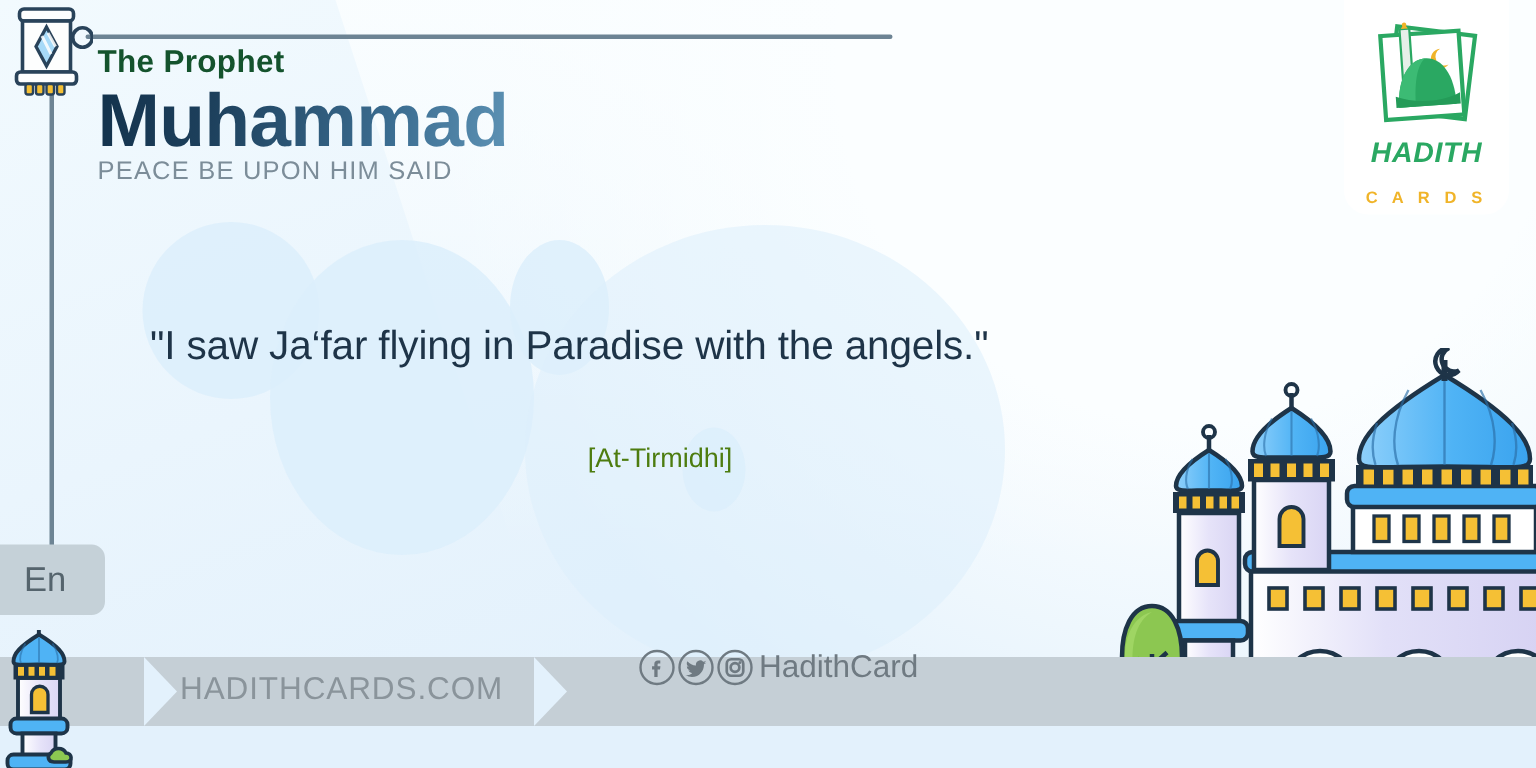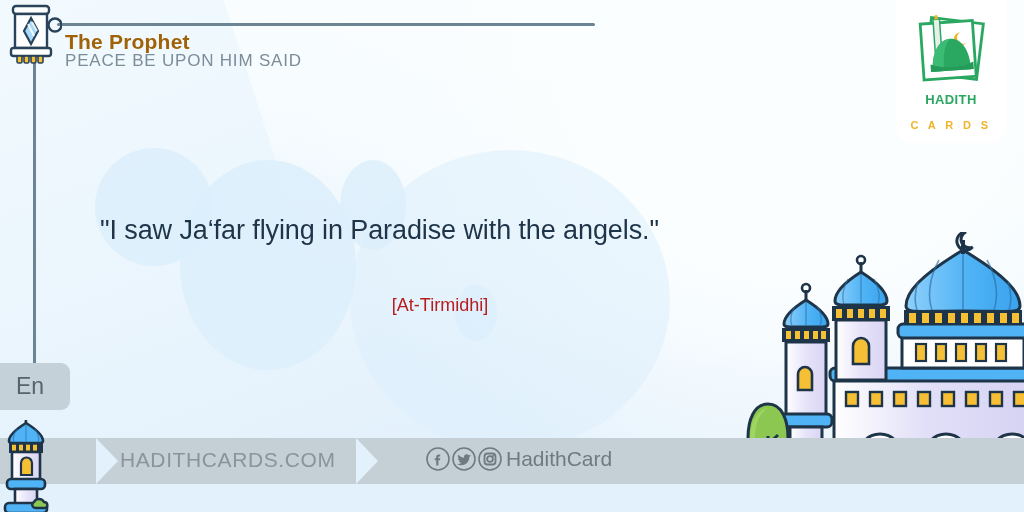--- a/index.html
+++ b/index.html
@@ -48,21 +48,21 @@
   .rail-v {
     position: absolute; left: 33px; top: 62px;
     width: 3px; height: 310px;
     background: #6d8494; border-radius: 2px;
   }
   .lantern { position: absolute; left: 6px; top: 4px; width: 56px; height: 62px; }
 
   
   .header { position: absolute; left: 65px; top: 30px; }
   .t-prophet {
-    font-size: 21px; font-weight: bold; color: #a16207;
+    font-size: 21px; font-weight: bold; color: #14532d;
     letter-spacing: .2px; line-height: 1.1;
   }
   .t-muhammad {
     font-size: 50px; font-weight: bold; line-height: 1.02;
     letter-spacing: -.5px; margin-top: 2px;
     background: linear-gradient(100deg, #13324c 0%, #1d405c 28%, #3c6e92 72%, #5e93b5 100%);
     -webkit-background-clip: text; background-clip: text;
     -webkit-text-fill-color: transparent; color: #1d405c;
   }
   .t-pbuh {
@@ -73,34 +73,34 @@
   
   .logo {
     position: absolute; right: 18px; top: 0;
     width: 110px; height: 143px;
     background: #ffffff;
     border-bottom-left-radius: 16px; border-bottom-right-radius: 16px;
     display: flex; flex-direction: column;
     align-items: center; justify-content: flex-start;
     padding-top: 12px;
   }
-  .logo-txt1 { font-size: 13px; font-weight: bold; color: #2aa862; letter-spacing: .4px; margin-top: 4px; }
+  .logo-txt1 { font-size: 19px; font-weight: bold; color: #2aa862; letter-spacing: .4px; margin-top: 4px; font-style: italic; }
   .logo-txt2 { font-size: 11px; font-weight: bold; color: #f0b429; letter-spacing: 3.4px; margin-top: 12px; }
 
   
   .quote {
     position: absolute; left: 100px; top: 212px;
     width: 680px;
     font-size: 27px; color: #1e3448;
     line-height: 1.35; letter-spacing: -.1px;
   }
   .source {
     position: absolute; left: 100px; top: 295px;
     width: 680px; text-align: center;
-    font-size: 18px; color: #b91c1c;
+    font-size: 18px; color: #4d7c0f;
   }
 
   
   .en-badge {
     position: absolute; left: -10px; top: 363px;
     width: 80px; height: 47px;
     background: #c5d1d8;
     border-radius: 9px;
     display: flex; align-items: center; justify-content: center;
     font-size: 23px; color: #55646d;
@@ -117,21 +117,21 @@
     background: #e3f1fc;
     pointer-events: none;
   }
   .notch.n1 { left: 96px;  clip-path: polygon(0 0, 100% 50%, 0 100%); }
   .notch.n2 { left: 356px; clip-path: polygon(0 0, 100% 50%, 0 100%); }
   .footer-url {
     position: absolute; left: 120px; bottom: 40px;
     font-size: 21px; color: #8a949b; letter-spacing: .6px;
   }
   .footer-social {
-    position: absolute; left: 425px; bottom: 40px;
+    position: absolute; left: 425px; bottom: 54px;
     display: flex; align-items: center; gap: 0px; justify-content: center;
   }
   .soc { width: 26px; height: 26px; }
   .footer-handle { font-size: 21px; color: #6f7a82; margin-left: 3px; }
 
   .ground {
     position: absolute; left: 0; bottom: 0;
     width: 1024px; height: 28px;
     background: #e3f1fc;
   }
@@ -169,20 +169,21 @@
       <rect x="5" y="44" width="40" height="8" rx="2.6" fill="#fdfefe" stroke="#29435a" stroke-width="2.4"></rect>
       <rect x="11" y="52" width="5" height="7" rx="1.5" fill="#f5c035" stroke="#29435a" stroke-width="1.6"></rect>
       <rect x="18" y="52" width="5" height="7" rx="1.5" fill="#f5c035" stroke="#29435a" stroke-width="1.6"></rect>
       <rect x="25" y="52" width="5" height="7" rx="1.5" fill="#f5c035" stroke="#29435a" stroke-width="1.6"></rect>
       <rect x="32" y="52" width="5" height="7" rx="1.5" fill="#f5c035" stroke="#29435a" stroke-width="1.6"></rect>
     </svg>
   </div>
 
   <div class="header">
     <div class="t-prophet">The Prophet</div>
+    <div class="t-muhammad">Muhammad</div>
     <div class="t-pbuh">PEACE BE UPON HIM SAID</div>
   </div>
 
   <div class="logo">
     <svg viewBox="0 0 90 80" width="84" height="76">
       <g transform="rotate(7 45 40)">
         <rect x="20" y="8" width="56" height="60" fill="#ffffff" stroke="#2aa862" stroke-width="3"></rect>
       </g>
       <g transform="rotate(-4 45 40)">
         <rect x="14" y="10" width="56" height="60" fill="#ffffff" stroke="#2aa862" stroke-width="3"></rect>

